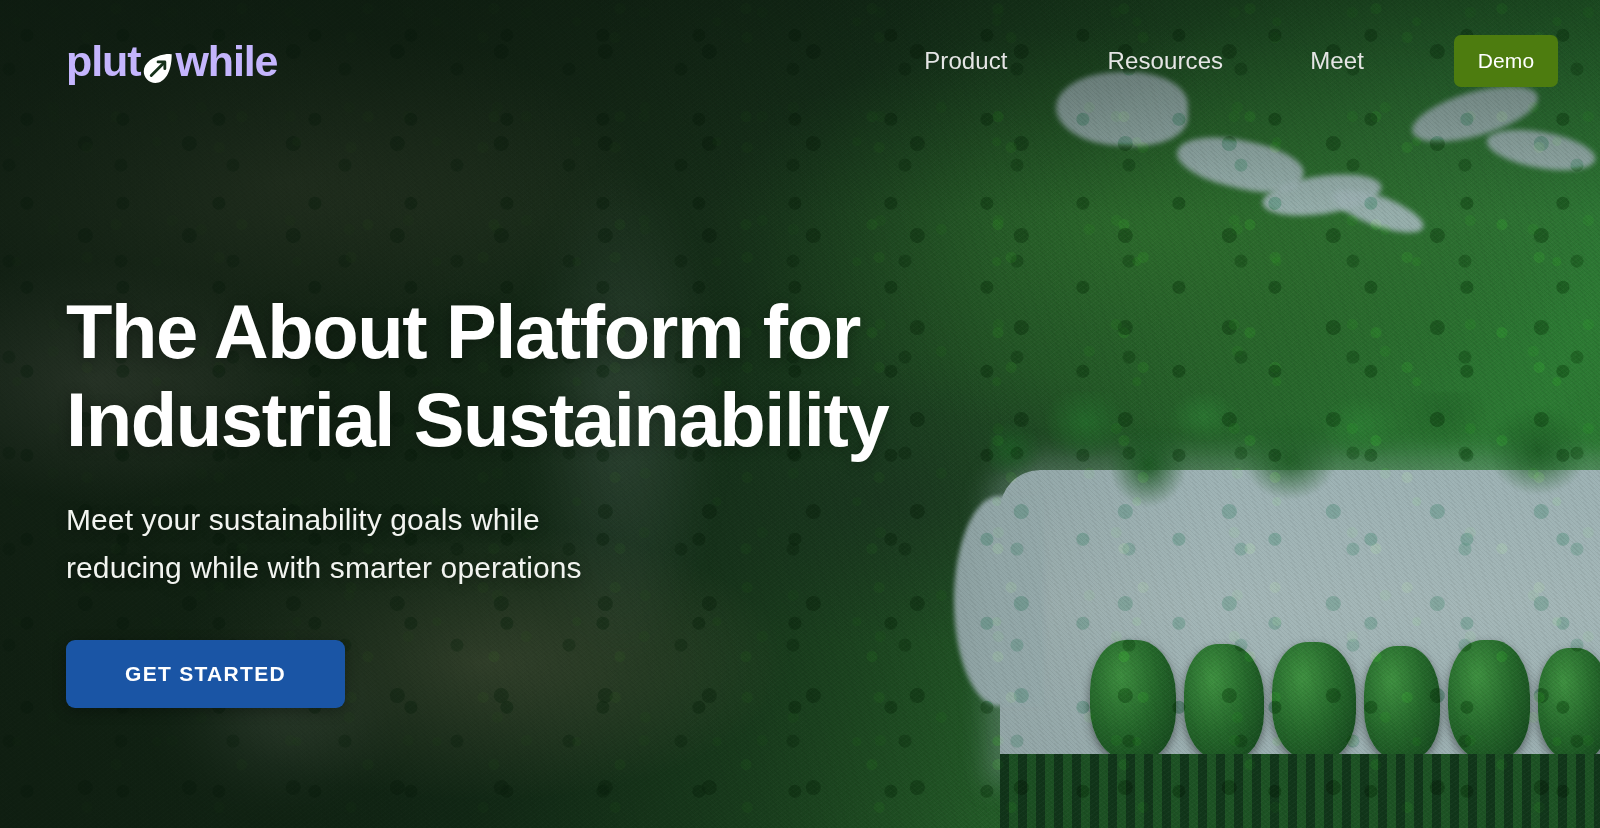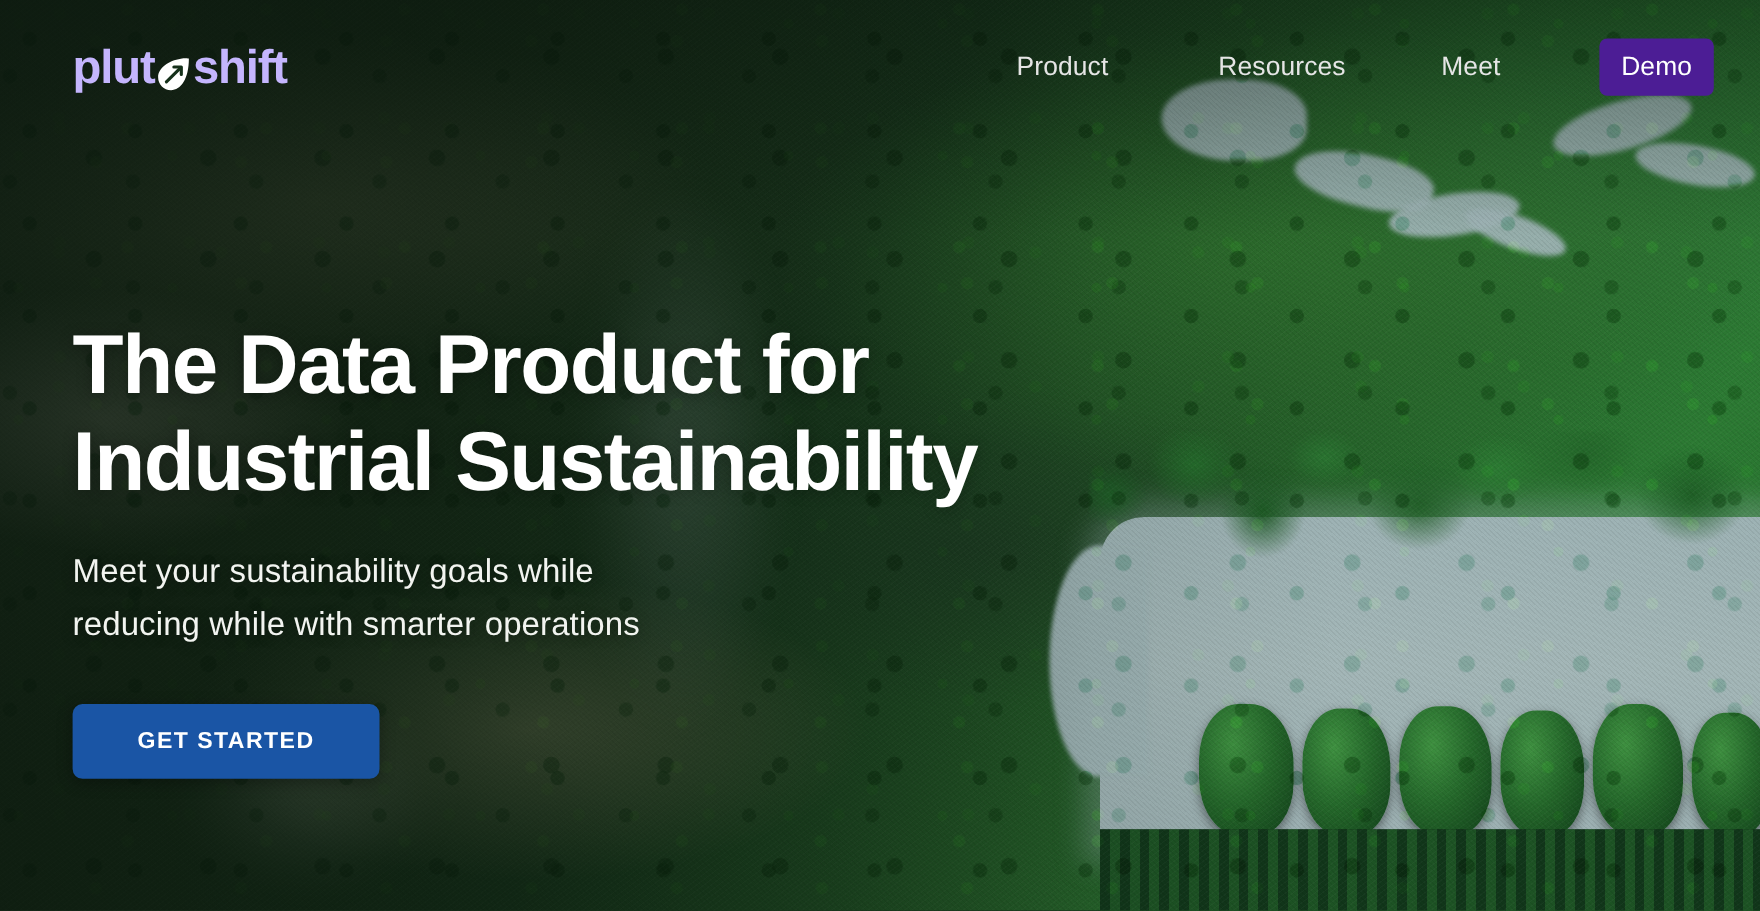--- a/index.html
+++ b/index.html
@@ -161,22 +161,22 @@
     padding:6px 2px;
     white-space:nowrap;
   }
   .nav-link.product   { margin-right:96px; }
   .nav-link.resources { margin-right:83px; }
   .nav-link.about     { margin-right:88px; }
 
   .demo-btn {
     display:inline-flex; align-items:center; justify-content:center;
     width:104px; height:52px;
-    background:#4c1d95;
-    color:#fff; font-size:24px; font-weight:400;
+    background:#4d7c0f;
+    color:#fff; font-size:21px; font-weight:400;
     border:none; border-radius:7px;
     text-decoration:none; cursor:pointer;
     letter-spacing:.1px;
   }
 
   
   .content {
     position:absolute; left:66px; top:288px;
     z-index:6; width:880px;
   }
@@ -255,35 +255,35 @@
     <a class="logo" href="#">
       <span class="logo-text">
         <span>plut</span>
         <span class="logo-mark">
           <svg viewBox="0 0 36 36" width="33" height="33" aria-hidden="true">
             <path d="M33.5 2.5 C33.5 2.5 30.5 1.8 25.5 2.6 C13.5 4.5 3.0 11.5 3.0 21.0 C3.0 28.2 8.6 33.8 15.8 33.8 C25.4 33.8 33.5 23.0 33.5 2.5 Z" fill="#ffffff"></path>
             <path d="M11.2 25.6 L25.2 11.6" stroke="#15301a" stroke-width="3.1" stroke-linecap="round" fill="none"></path>
             <path d="M18.6 10.8 L26.0 10.8 L26.0 18.2" stroke="#15301a" stroke-width="3.1" stroke-linecap="round" stroke-linejoin="round" fill="none"></path>
           </svg>
         </span>
-        <span>shift</span>
+        <span>while</span>
       </span>
     </a>
 
     <nav class="nav">
       <a class="nav-link product" href="#">Product</a>
       <a class="nav-link resources" href="#">Resources</a>
       <a class="nav-link about" href="#">Meet</a>
       <a class="demo-btn" href="#">Demo</a>
     </nav>
   </header>
 
   <div class="content">
     <h1 class="headline">
-      <span class="line">The Data Product for</span>
+      <span class="line">The About Platform for</span>
       <span class="line">Industrial Sustainability</span>
     </h1>
 
     <p class="subhead">
       <span class="line">Meet your sustainability goals while</span>
       <span class="line">reducing while with smarter operations</span>
     </p>
 
     <a class="cta" href="#">GET STARTED</a>
   </div>

